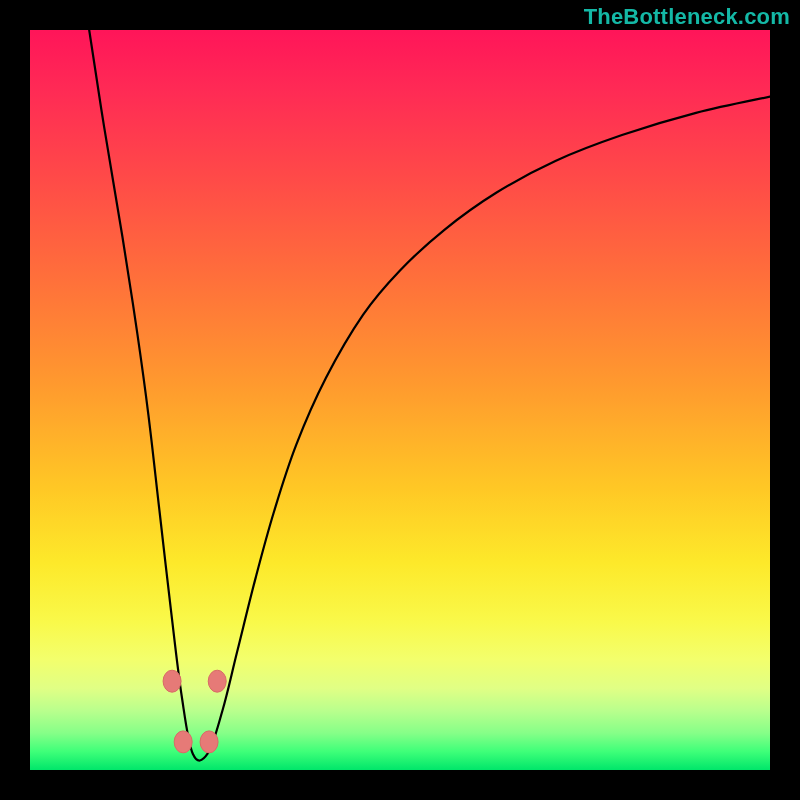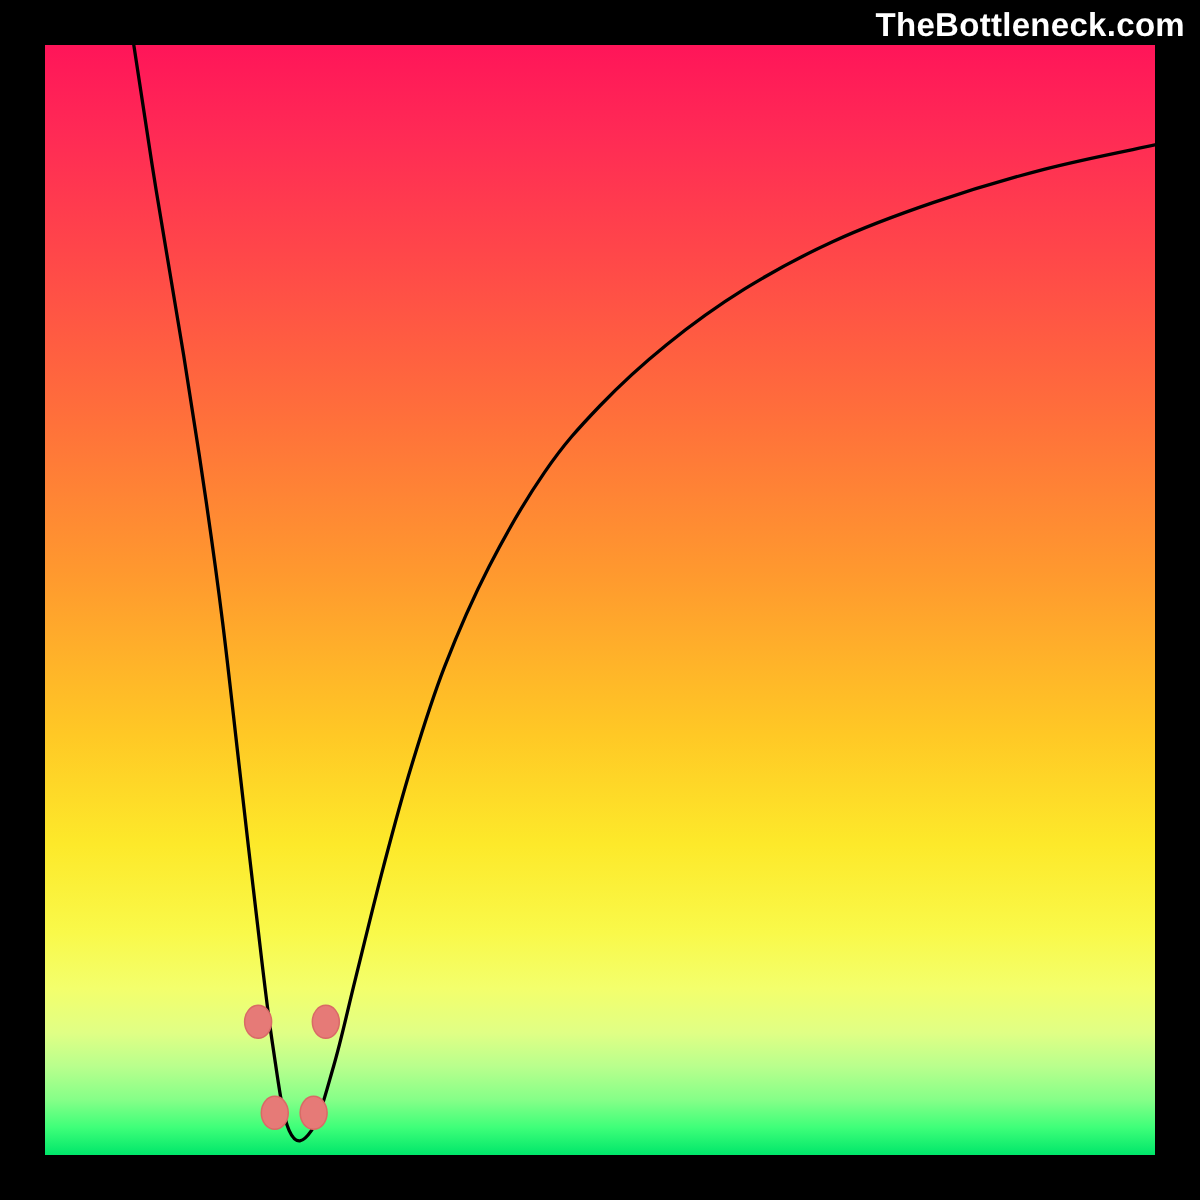--- a/index.html
+++ b/index.html
@@ -14,21 +14,21 @@
   .stage {
     position: relative;
     width: 800px;
     height: 800px;
     background: #000000;
   }
   .watermark {
     position: absolute;
     top: 4px;
     right: 10px;
-    color: #ffffff;
+    color: #14b8a6;
     font-size: 22px;
     font-weight: 600;
     letter-spacing: 0.2px;
     z-index: 50;
     user-select: none;
   }
   .plot-frame {
     position: absolute;
     left: 30px;
     top: 30px;

